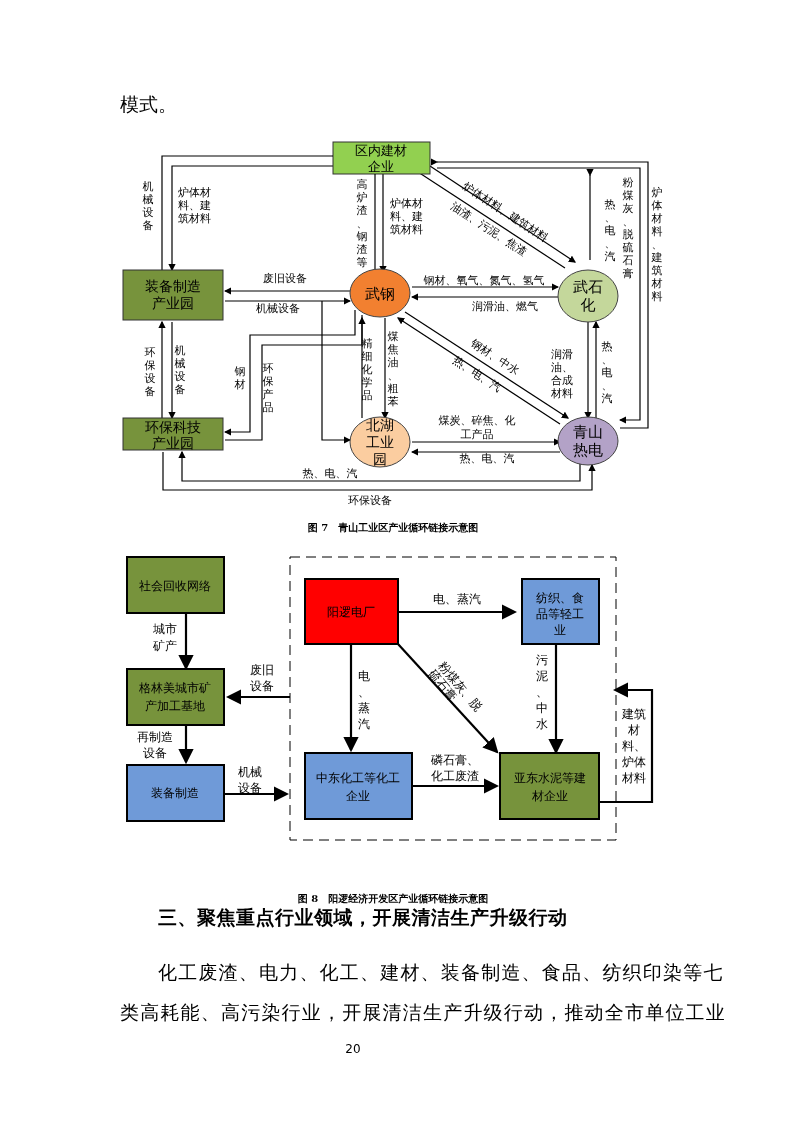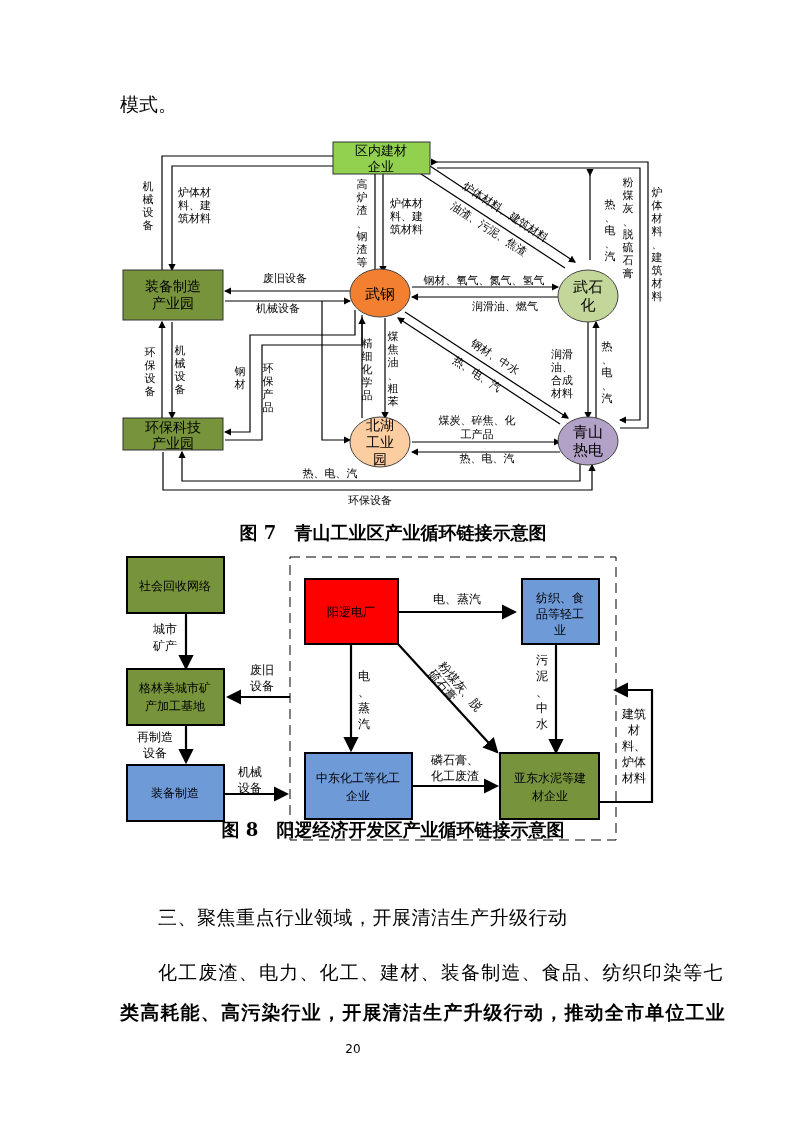--- a/index.html
+++ b/index.html
@@ -1,24 +1,24 @@
 <!DOCTYPE html>
 <html><head>
 <meta charset="utf-8">
 <style>
   html, body { margin:0; padding:0; background:#ffffff; }
   body { width:793px; height:1122px; position:relative; overflow:hidden;
          font-family:"DejaVu Sans", sans-serif; color:#000; }
   .abs { position:absolute; }
   .lead { left:120px; top:92px; font-size:19px; }
   svg text { font-family:"DejaVu Sans", sans-serif; fill:#000; }
-  .caption { font-family:"DejaVu Serif", serif; font-weight:bold; font-size:18px; text-align:center; width:786px; left:0; }
-  .heading { left:158px; top:905px; font-size:19px; font-weight:normal; letter-spacing:0.5px; }
+  .caption { font-family:"DejaVu Serif", serif; font-weight:bold; font-size:10px; text-align:center; width:786px; left:0; }
+  .heading { left:158px; top:905px; font-size:19px; font-weight:bold; letter-spacing:0.5px; }
   .para1 { left:158px; top:960px; font-size:19px; letter-spacing:1.2px; }
-  .para2 { left:120px; top:1000px; font-size:19px; letter-spacing:1.2px;font-weight:bold; }
+  .para2 { left:120px; top:1000px; font-size:19px; letter-spacing:1.2px; }
   .pagenum { left:0; width:706px; top:1042px; text-align:center; font-size:12px; }
 </style>
 </head>
 <body>
 
 <div class="abs lead">模式。</div>
 
 <svg class="abs" style="left:0;top:0" width="793" height="520">
   <defs>
     <marker id="ah" markerWidth="6" markerHeight="6" refX="5" refY="3" orient="auto">
@@ -330,18 +330,18 @@
     <g text-anchor="middle">
       <text x="634" y="178">建筑</text>
       <text x="634" y="194">材</text>
       <text x="634" y="210">料、</text>
       <text x="634" y="226">炉体</text>
       <text x="634" y="242">材料</text>
     </g>
   </g>
 </svg>
 
-<div class="abs caption" style="top:818px">图 8　阳逻经济开发区产业循环链接示意图</div>
+<div class="abs caption" style="top:892px">图 8　阳逻经济开发区产业循环链接示意图</div>
 
 <div class="abs heading">三、聚焦重点行业领域，开展清洁生产升级行动</div>
 <div class="abs para1">化工废渣、电力、化工、建材、装备制造、食品、纺织印染等七</div>
 <div class="abs para2">类高耗能、高污染行业，开展清洁生产升级行动，推动全市单位工业</div>
 <div class="abs pagenum">20</div>
 
 </body></html>

